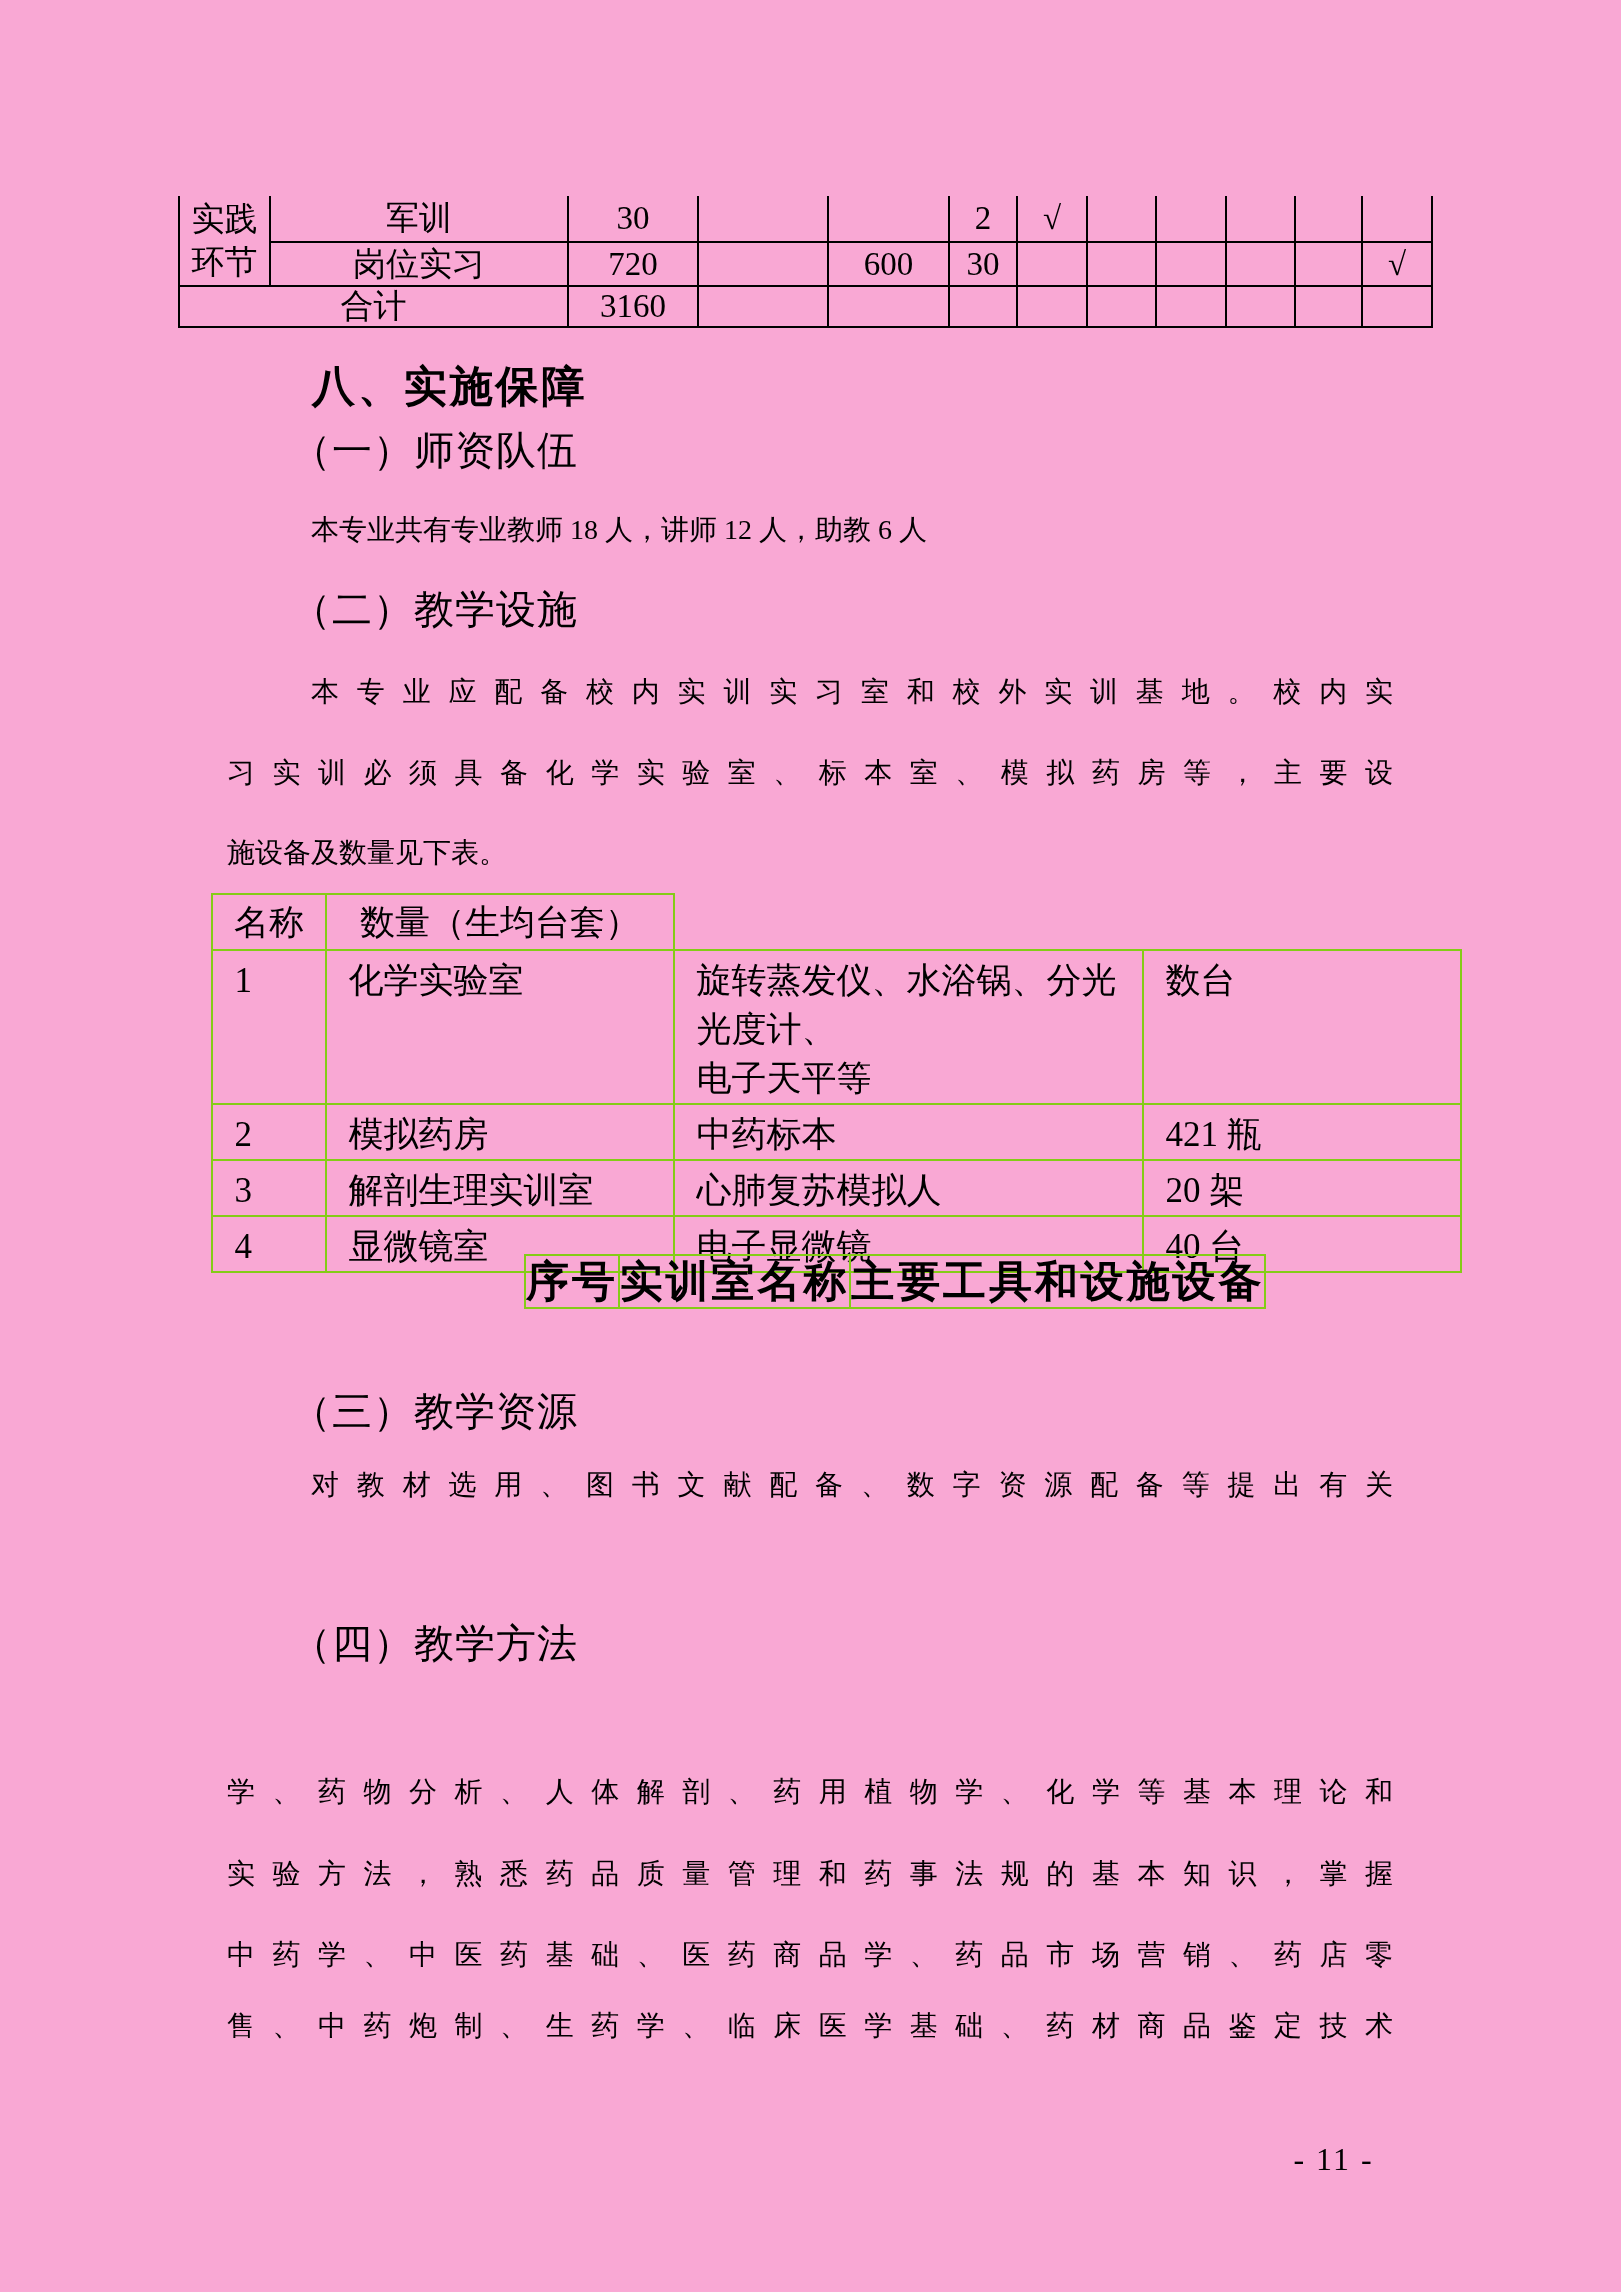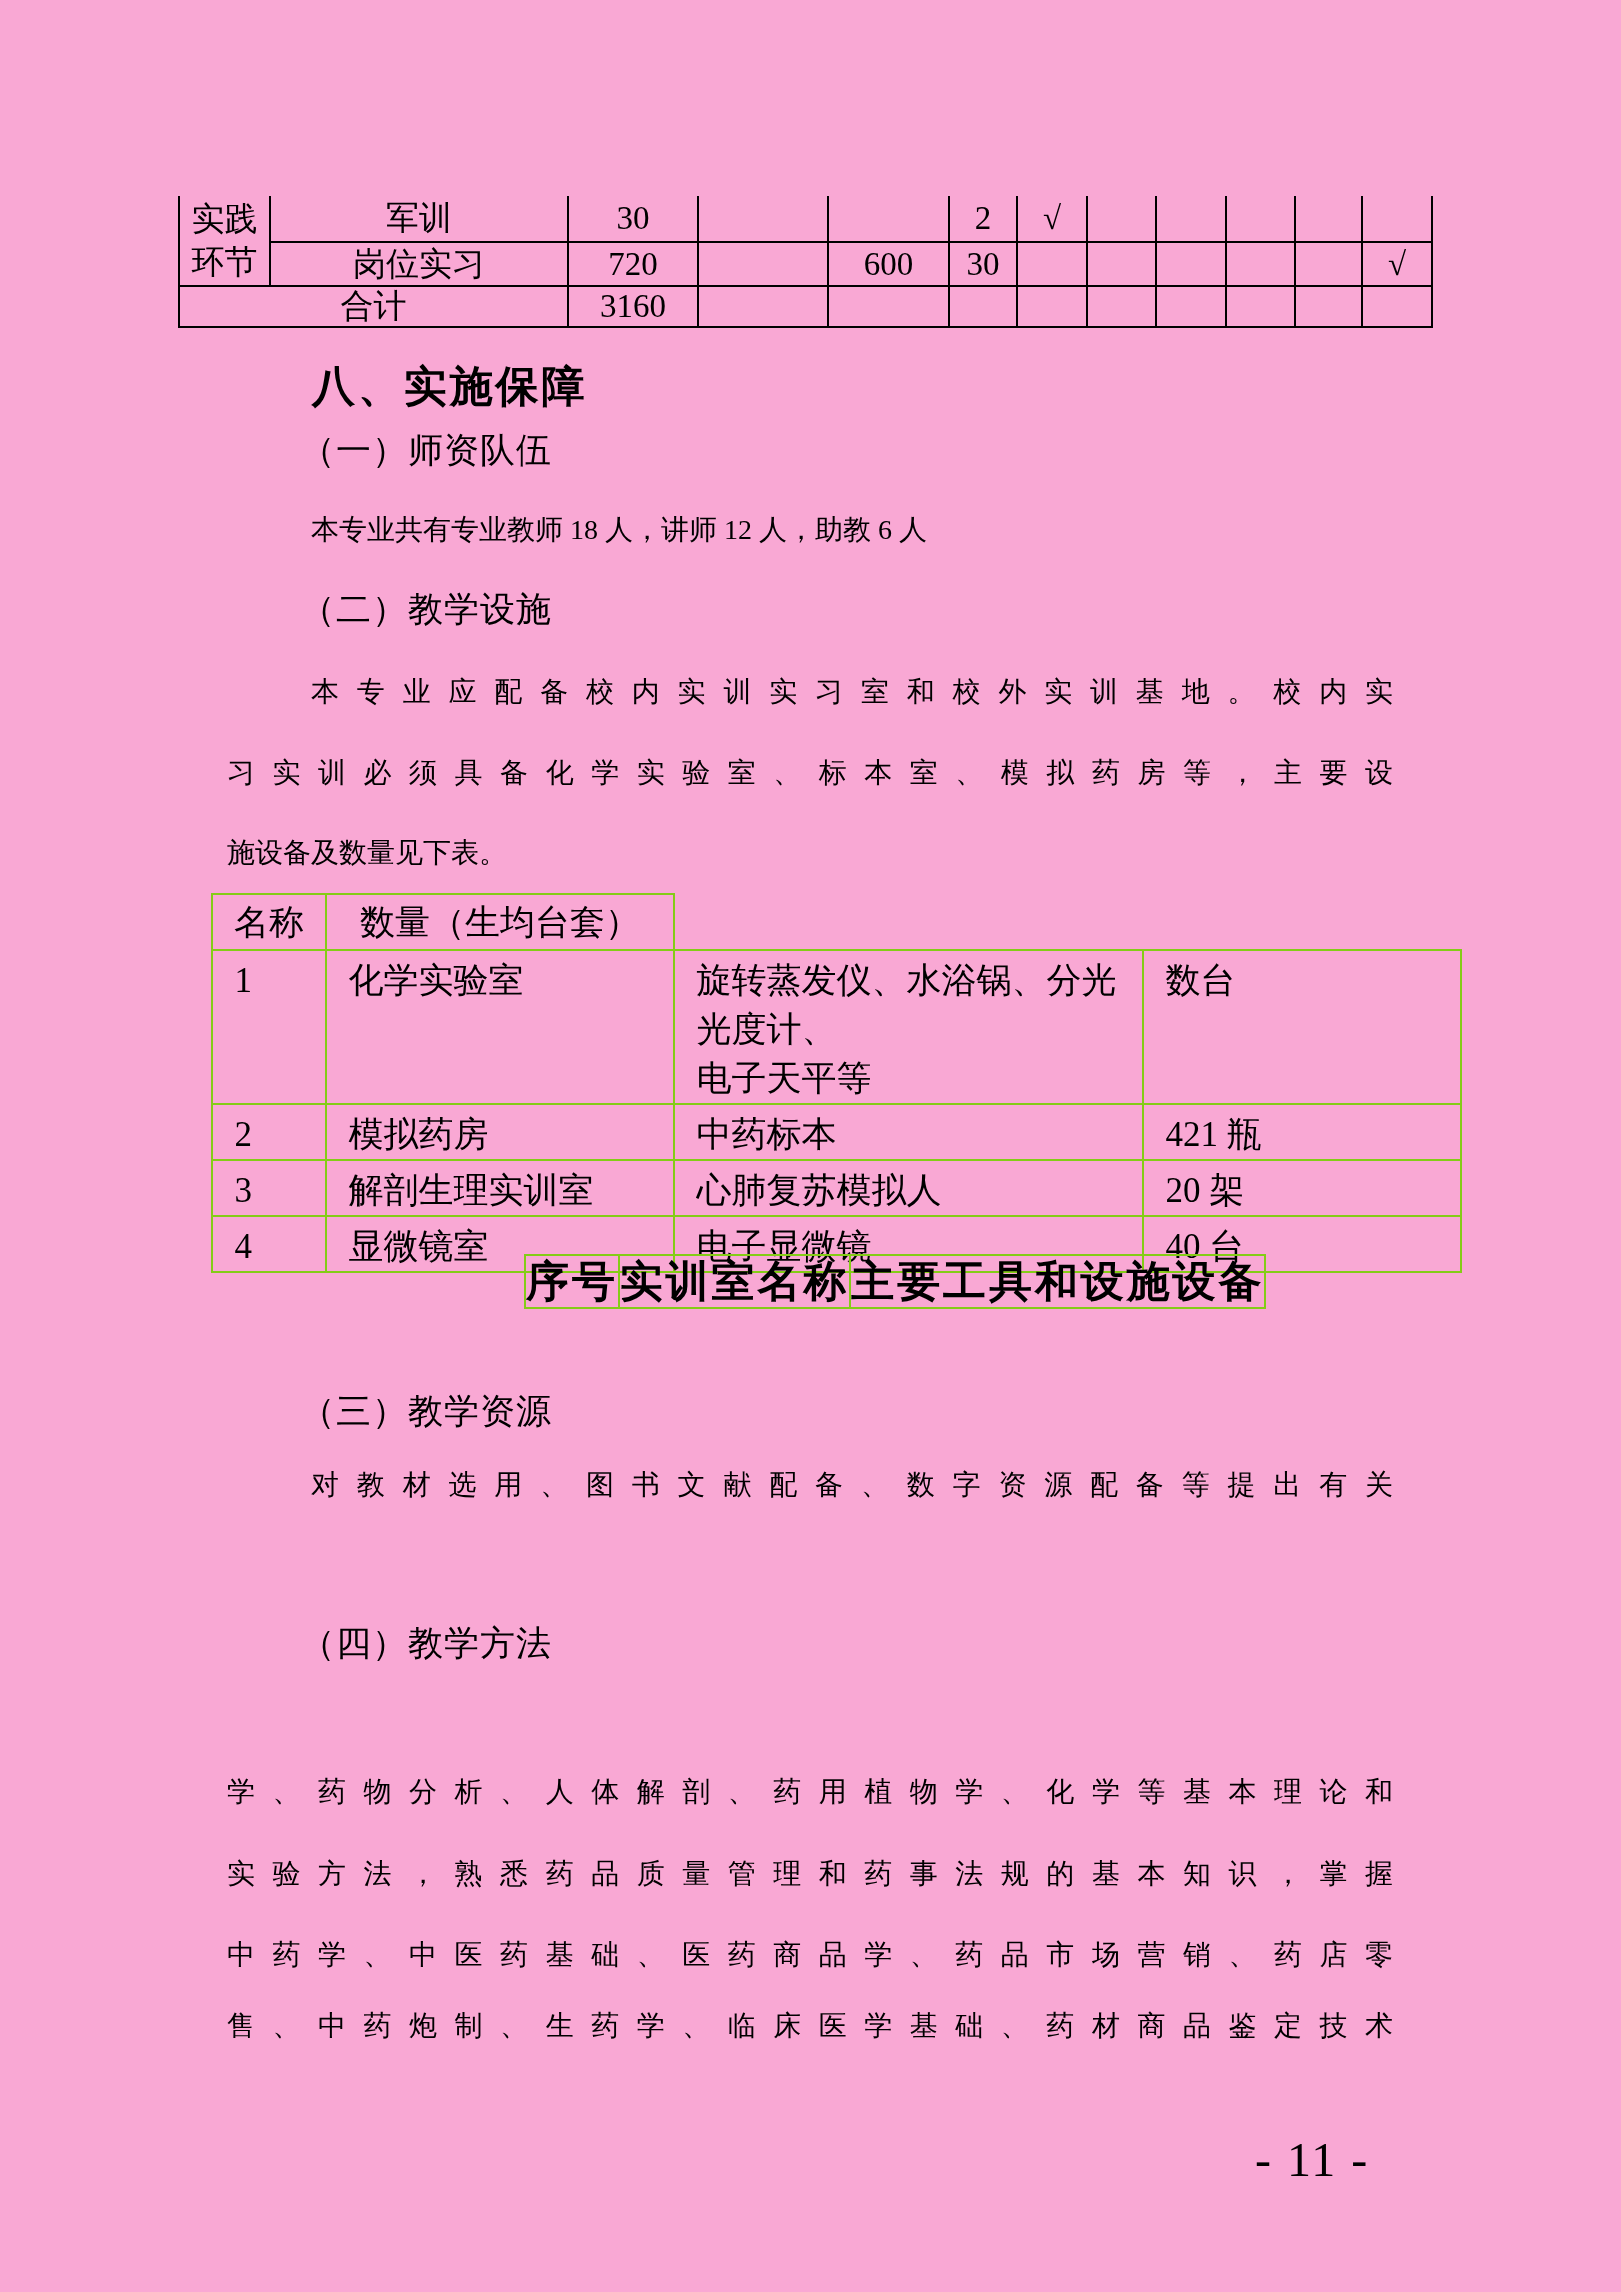--- a/index.html
+++ b/index.html
@@ -48,32 +48,32 @@
   table.t2 tr.b3 { height:56px; }
   table.t2 tr.b4 { height:56px; }
 
   
   .h1 {
     position:absolute; left:312px; top:361px; height:51px;
     font-family:"Liberation Sans", sans-serif; font-weight:bold;
     font-size:43px; line-height:51px; letter-spacing:2.9px; white-space:nowrap;
   }
   .sub {
-    position:absolute; left:300px; height:51px;
-    font-size:35px; line-height:51px; letter-spacing:1px; white-space:nowrap;
+    position:absolute; left:291px; height:51px;
+    font-size:40px; line-height:51px; letter-spacing:1px; white-space:nowrap;
   }
   .line {
     position:absolute; left:227px; width:1166px; height:51px;
     font-size:28px; line-height:51px; white-space:nowrap;
   }
   .just { text-align:justify; text-align-last:justify; white-space:normal; }
   .indent { text-indent:84px; }
   .pagenum {
     position:absolute; left:1255px; top:2137px; width:157px; height:45px;
-    font-size:48px; line-height:45px; letter-spacing:2px;
+    font-size:32px; line-height:45px; text-align:center; letter-spacing:2px;
   }
 </style>
 </head>
 <body>
 
 <div class="page">
 
   <table class="t1">
     <colgroup>
       <col style="width:91px">

